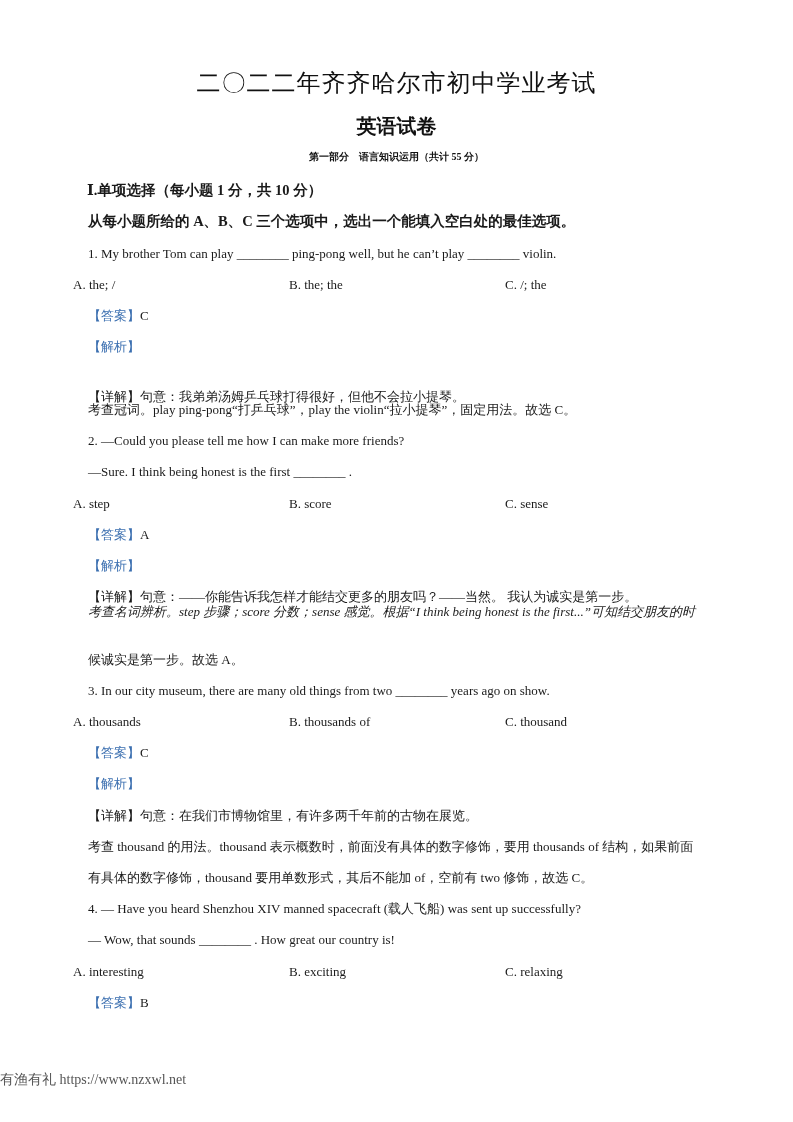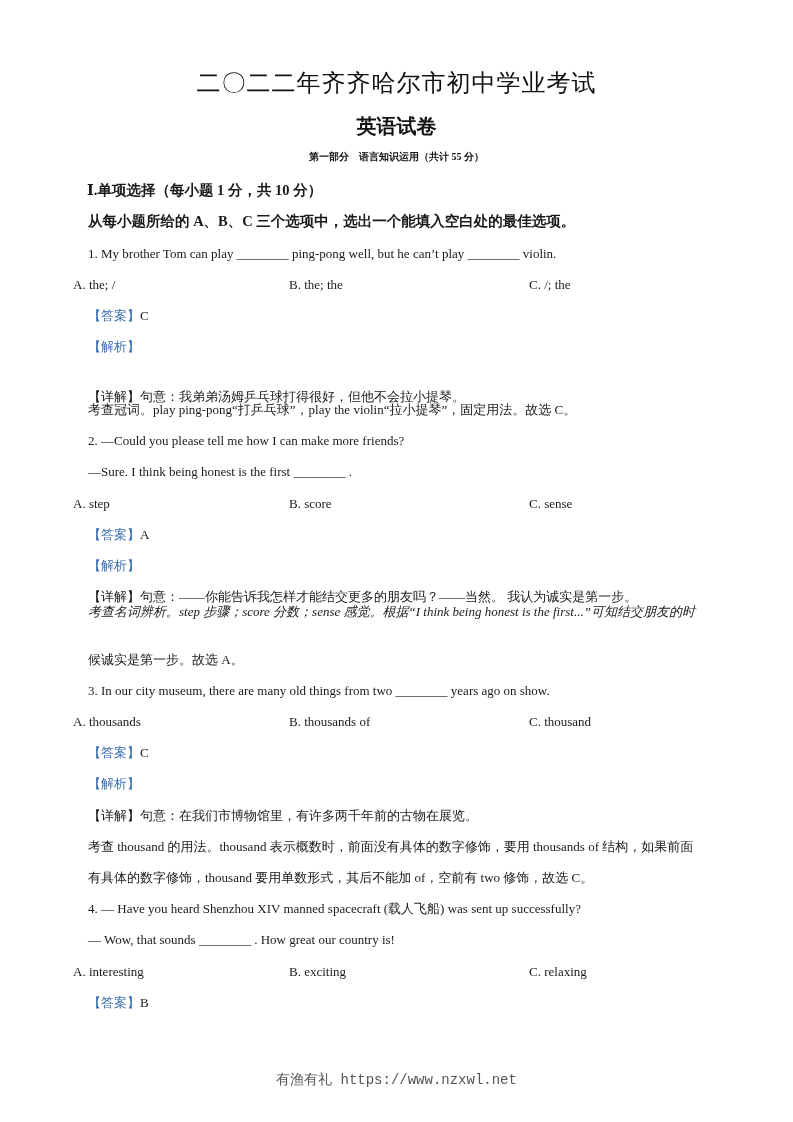--- a/index.html
+++ b/index.html
@@ -18,25 +18,25 @@
     .line {
       position: absolute; left: 73px; font-size: 13px; line-height: 16px;
       white-space: nowrap;
       margin-left: 15px;
     }
     .bold { font-weight: bold; font-size: 14.5px; }
     .tag { color: #3b6fb0; }
     .opt { position: absolute; white-space: nowrap; text-align: right; }
     .optA { left: 0; }
     .optB { left: 216px; }
-    .optC { left: 432px; margin-left: 24px; }
+    .optC { left: 432px; }
     .optrow { position: absolute; left: 73px; width: 640px; height: 16px; font-size: 13px; }
     .footer {
-      position: absolute; top: 1071px; left: 0; width: 793px; text-align: center;
-      font-family: Liberation Mono, monospace; font-size: 14px; color: #555;
+      position: absolute; top: 1071px; left: 0; width: 793px; 
+      font-family: Liberation Serif, serif; font-size: 14px; color: #555;
     }
   </style>
 </head>
 <body>
 
 <div>
   <div class="title t1">二〇二二年齐齐哈尔市初中学业考试</div>
   <div class="title t2">英语试卷</div>
   <div class="title t3">第一部分　语言知识运用（共计 55 分）</div>
 

